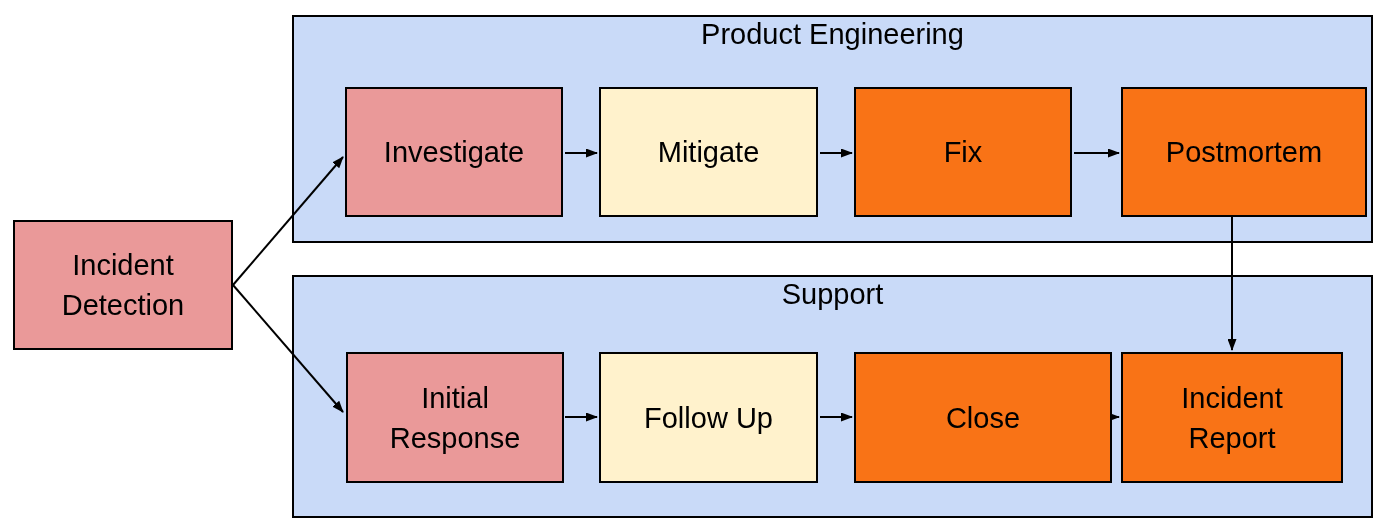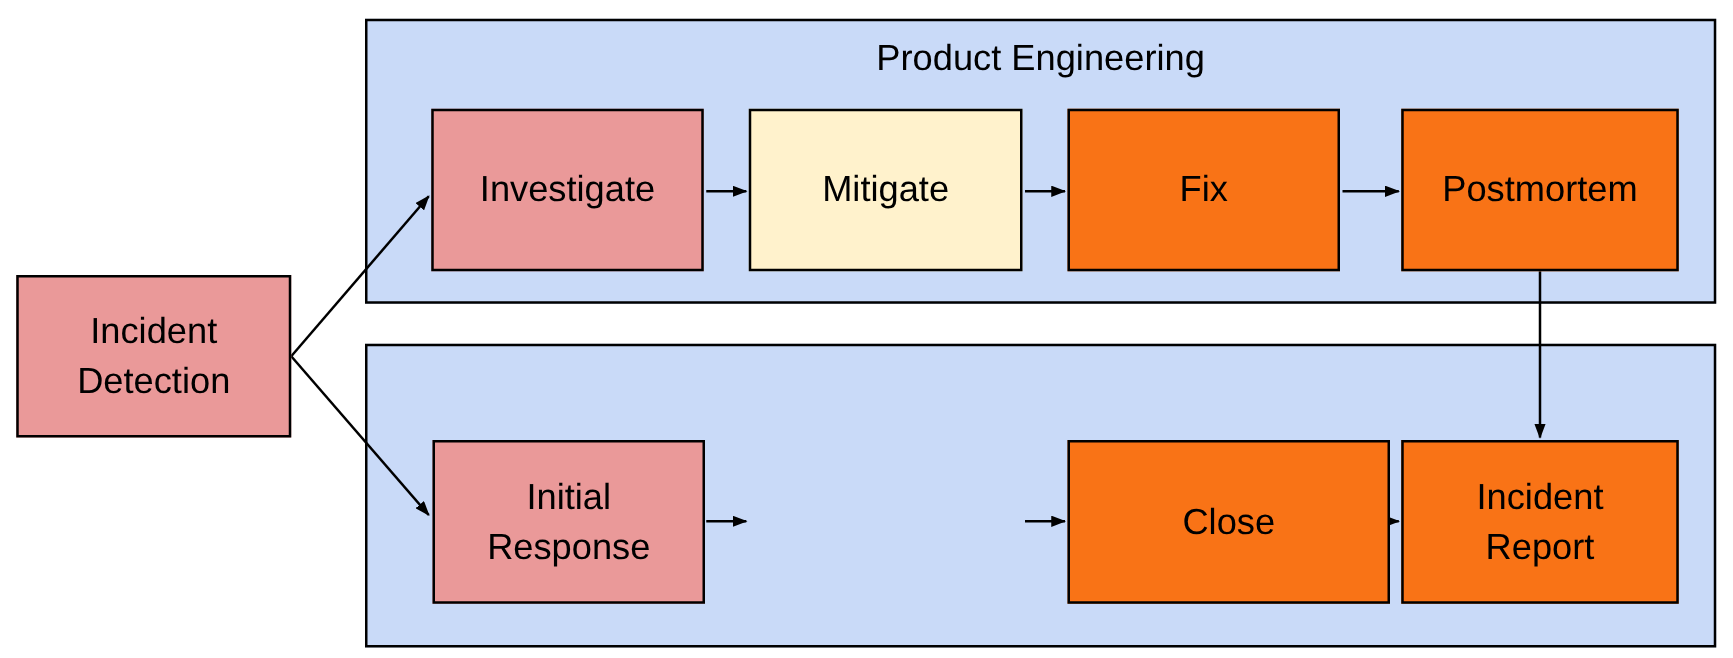--- a/index.html
+++ b/index.html
@@ -21,21 +21,21 @@
     background: #c9daf8;
     border: 2px solid #000000;
     box-sizing: border-box;
   }
   .lane-pe  { left: 292px; top: 15px;  width: 1081px; height: 228px; }
   .lane-sup { left: 292px; top: 275px; width: 1081px; height: 243px; }
   .lane-title {
     text-align: center;
     font-size: 29px;
     line-height: 32px;
-    padding-top: 14px;
+    padding-top: 1px;
   }
   .node {
     position: absolute;
     border: 2px solid #000000;
     box-sizing: border-box;
     display: flex;
     align-items: center;
     justify-content: center;
     text-align: center;
     font-size: 29px;
@@ -46,21 +46,21 @@
   .red    { background: #ea9999; }
   .yellow { background: #fff2cc; }
   .green  { background: #f97316; }
 
   .start-node { left: 13px; top: 220px; width: 220px; height: 130px; }
 
   
   .n-investigate { left: 51px;  top: 70px; width: 218px; height: 130px; }
   .n-mitigate    { left: 305px; top: 70px; width: 219px; height: 130px; }
   .n-fix         { left: 560px; top: 70px; width: 218px; height: 130px; }
-  .n-postmortem  { left: 827px; top: 70px; width: 222px; height: 130px; }
+  .n-postmortem  { left: 827px; top: 70px; width: 246px; height: 130px; }
 
   
   .n-initial     { left: 52px;  top: 75px; width: 218px; height: 131px; }
   .n-followup    { left: 305px; top: 75px; width: 219px; height: 131px; }
   .n-close       { left: 560px; top: 75px; width: 258px; height: 131px; }
   .n-report      { left: 827px; top: 75px; width: 222px; height: 131px; }
 
   .arrows {
     position: absolute;
     left: 0; top: 0;
@@ -111,23 +111,27 @@
     </div>
     <div class="node green n-fix">
       <span>Fix</span>
     </div>
     <div class="node green n-postmortem">
       <span>Postmortem</span>
     </div>
   </div>
 
   <div class="lane lane-sup">
+    <div class="lane-title">Support</div>
     <div class="node red n-initial">
       <span>Initial
 Response</span>
+    </div>
+    <div class="node yellow n-followup">
+      <span>Follow Up</span>
     </div>
     <div class="node green n-close">
       <span>Close</span>
     </div>
     <div class="node green n-report">
       <span>Incident
 Report</span>
     </div>
   </div>
 

